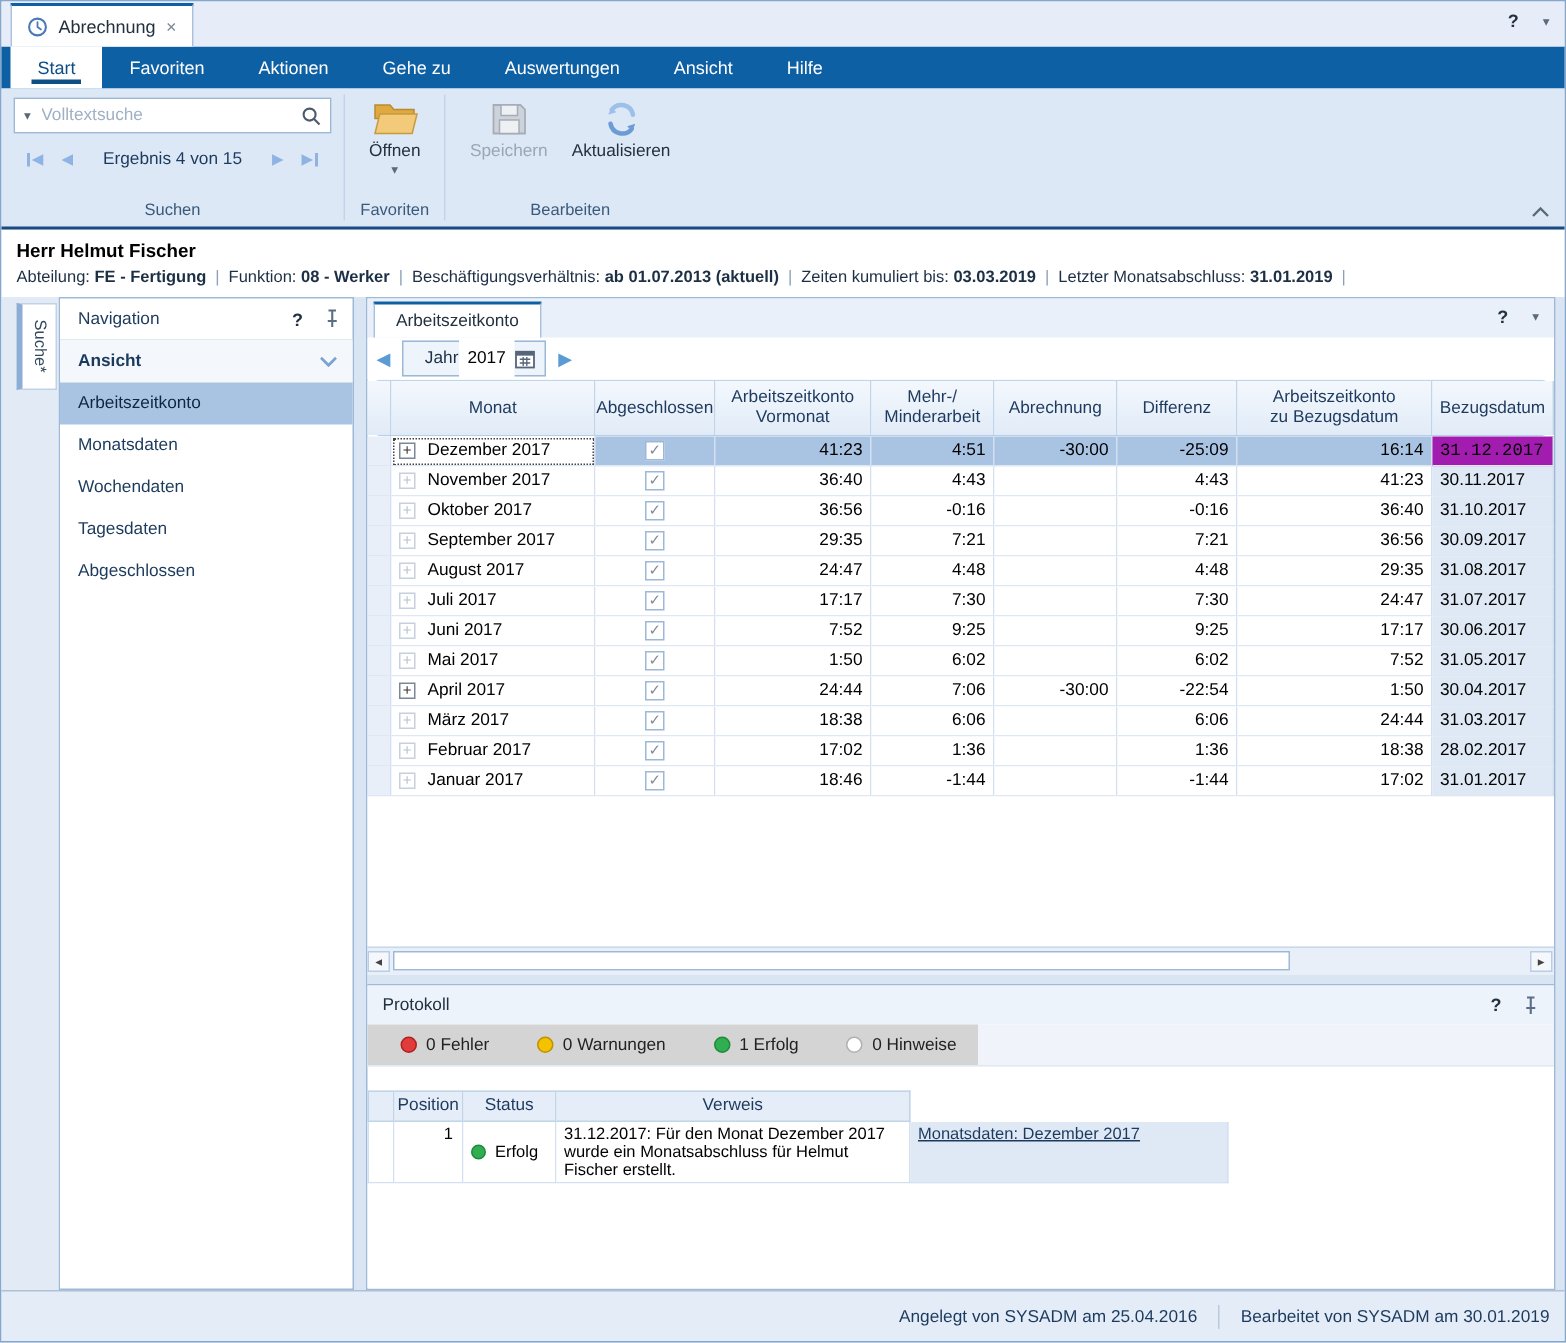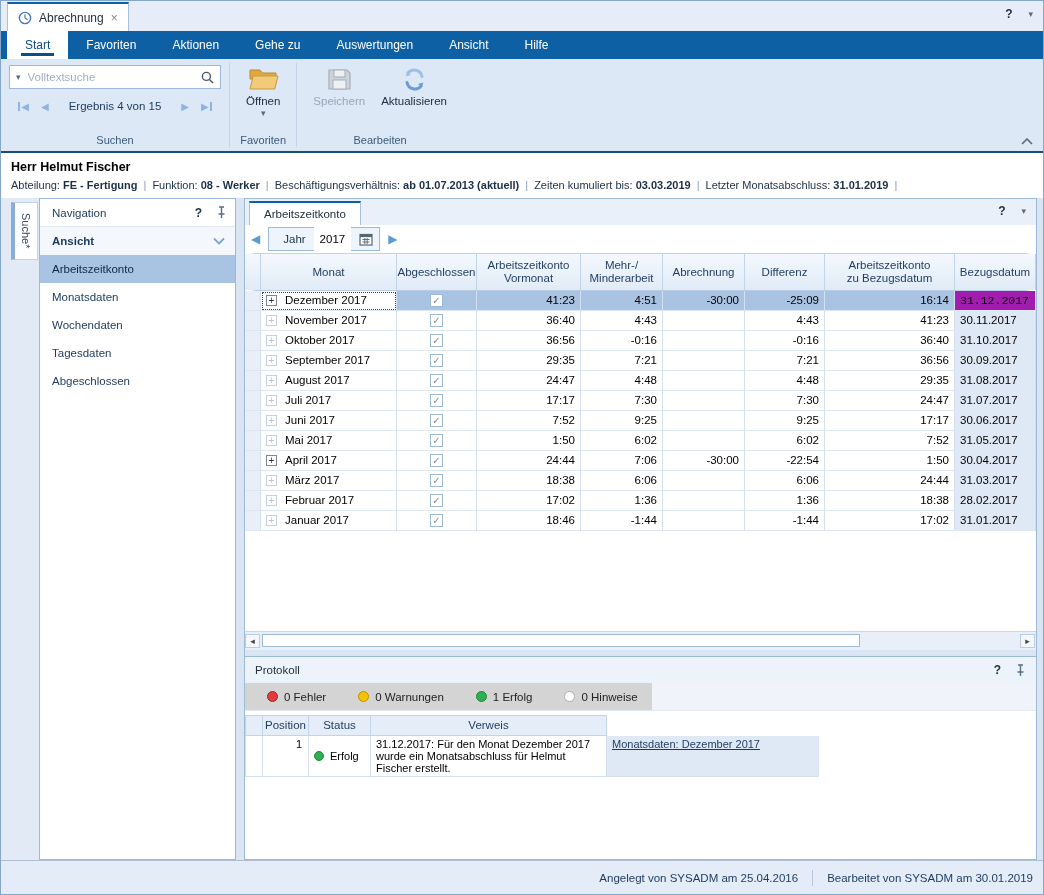--- a/index.html
+++ b/index.html
@@ -61,21 +61,21 @@
   .nav-item.selected{background:#a9c4e3;color:#0f2740;}
 
   .gap{width:8px;flex:none;}
   .main-panel{flex:1;background:#fff;border:1px solid #9db9d8;box-sizing:border-box;display:flex;flex-direction:column;margin-right:6px;min-width:0;}
   .main-tabrow{height:26px;background:#e9f0f9;display:flex;align-items:flex-end;position:relative;flex:none;}
   .main-tab{height:24px;background:#fff;border:1px solid #a9c0dc;border-bottom:none;border-top:2px solid #0e60a4;box-sizing:border-box;display:flex;align-items:center;padding:0 14px;margin-left:4px;font-size:11.5px;color:#22303f;}
   .main-tabrow .right-icons{position:absolute;right:10px;top:5px;display:flex;gap:16px;align-items:center;}
 
   .year-row{height:28px;display:flex;align-items:center;gap:8px;padding-left:6px;flex:none;background:#fff;}
   .yr-arrow{color:#5b9bd5;font-size:12px;}
-  .year-box{height:22px;border:1px solid #9cb8d6;background:#eef4fb;display:flex;align-items:center;padding:0 6px;gap:8px;}
+  .year-box{height:22px;border:1px solid #9cb8d6;background:#eef4fb;display:flex;align-items:center;padding:0 6px;}
   .year-box .ylabel{color:#1c2f45;font-size:11.5px;padding-left:8px;}
   .year-box .yval{background:#fff;padding:12px 6px;font-size:11.5px;color:#000;}
 
   
   .grid-area{flex:1;display:flex;flex-direction:column;min-height:0;}
   :root{--cols:16px 136px 80px 104px 82px 82px 80px 130px 1fr;}
   .ghead,.grow{display:grid;grid-template-columns:var(--cols);flex:none;border-radius:10px;}
   .ghead{height:36px;border-top:1px solid #c2d4e8;border-bottom:1px solid #b9cde4;}
   .hc{background:linear-gradient(#f3f8fd,#e1ebf7);border-right:1px solid #c2d4e8;display:flex;align-items:center;justify-content:center;text-align:center;white-space:pre-line;color:#1e3a5f;font-size:11.5px;line-height:13px;}
   .grow{height:20px;}
@@ -102,21 +102,21 @@
   
   .proto-splitter{height:6px;background:#d9e5f3;flex:none;}
   .protokoll{height:202px;flex:none;display:flex;flex-direction:column;border-top:1px solid #9db9d8;}
   .proto-head{height:26px;background:#edf3fb;display:flex;align-items:center;padding:0 10px;color:#22303f;font-size:11.5px;flex:none;}
   .proto-head .sp{flex:1;}
   .proto-head .icons{display:flex;gap:14px;align-items:center;}
   .proto-filterbar{height:27px;background:#f0f4fa;display:flex;align-items:center;flex:none;border-bottom:1px solid #e1e9f4;}
   .filter-box{height:27px;background:#d4d4d4;display:flex;align-items:center;gap:20px;padding:0 14px 0 10px;}
   .fitem{display:flex;align-items:center;gap:6px;font-size:11.5px;color:#222;padding-left:12px;}
   .dot{width:11px;height:11px;border-radius:50%;box-sizing:border-box;}
-  .proto-table{margin-top:4px;}
+  .proto-table{margin-top:16px;}
   .pcols{display:grid;grid-template-columns:18px 46px 62px 236px 212px;}
   .ph{background:#e4edf8;border:1px solid #c2d4e8;border-left:none;height:19px;line-height:19px;text-align:center;color:#1e3a5f;font-size:11.5px;}
   .ph:first-child{border-left:1px solid #c2d4e8;}
   .pc{border:1px solid #d4e0ef;border-top:none;border-left:none;padding:2px 5px;font-size:11px;color:#000;background:#fff;}
   .pc:first-child{border-left:1px solid #d4e0ef;}
   .pc.pos{text-align:right;padding-right:6px;}
   .pc.status{display:flex;align-items:center;gap:6px;}
   .pc.verweis{background:#dfe9f5;}
   .pc.verweis a{color:#1c3a5e;}
   .statusdot{width:10px;height:10px;border-radius:50%;background:#2fae52;border:1px solid #1f8a3a;box-sizing:border-box;flex:none;}

